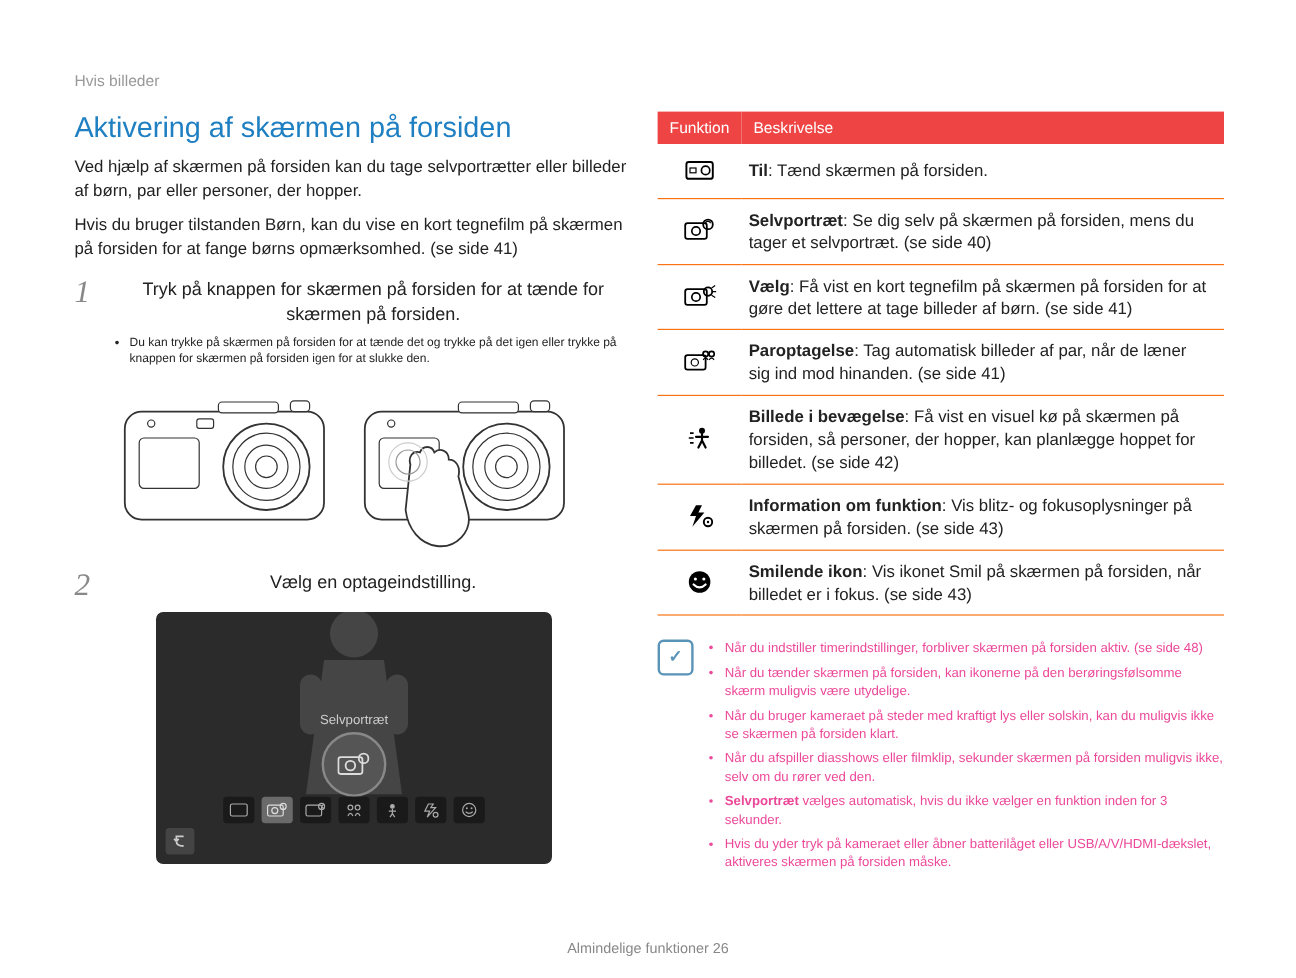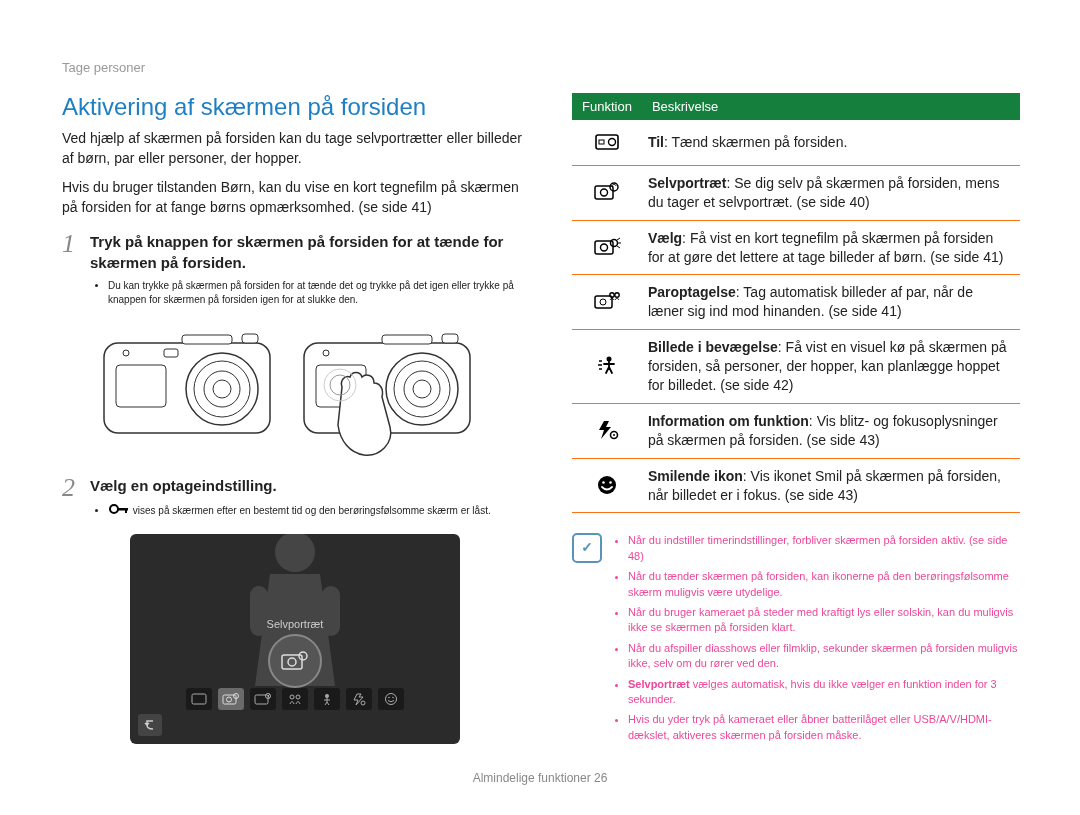--- a/index.html
+++ b/index.html
@@ -17,21 +17,21 @@
     padding: 60px 60px 0 62px;
     position: relative;
   }
   .section-label {
     color: #999;
     font-size: 13px;
     margin-bottom: 18px;
   }
   .columns {
     display: flex;
-    gap: 40px;
+    gap: 16px;
   }
   .col-left {
     width: 470px;
   }
   .col-right {
     flex: 1;
   }
   h1.title {
     font-size: 24px;
     font-weight: 400;
@@ -51,22 +51,23 @@
   .step-num {
     font-size: 26px;
     font-style: italic;
     color: #888;
     line-height: 1;
     font-family: Georgia, 'Times New Roman', serif;
     min-width: 18px;
   }
   .step-title {
     font-size: 15px;
-    font-weight: 700;
+    font-weight: 400;
     line-height: 1.4;
+    text-align: center;
   }
   ul.bullets {
     margin: 6px 0 0 0;
     padding-left: 18px;
   }
   ul.bullets li {
     font-size: 10px;
     line-height: 1.4;
     margin-bottom: 4px;
   }
@@ -145,21 +146,21 @@
     border-radius:3px;
     display:flex;align-items:center;justify-content:center;
   }
   
   table.func {
     border-collapse: collapse;
     width: 100%;
     font-size: 14px;
   }
   table.func th {
-    background: #15803d;
+    background: #ef4444;
     color: #fff;
     text-align: left;
     font-weight: 400;
     padding: 6px 10px;
     font-size: 13px;
   }
   table.func td {
     border-bottom: 1px solid #f97316;
     padding: 8px 10px 8px 6px;
     vertical-align: middle;
@@ -201,38 +202,38 @@
     padding-left: 16px;
   }
   .note-box li {
     font-size: 11px;
     line-height: 1.4;
     margin-bottom: 5px;
     color: #ec4899;
   }
   .footer {
     position: absolute;
-    bottom: 30px;
+    bottom: 18px;
     left: 0;
     width: 100%;
     text-align: center;
     font-size: 12px;
     color: #888;
   }
   .key-icon {
     display:inline-block;
     vertical-align: middle;
   }
 </style>
 </head>
 <body>
 
 <div class="page">
 
-  <div class="section-label">Tage personer</div>
+  <div class="section-label">Hvis billeder</div>
 
   <div class="columns">
 
     <div class="col-left">
       <h1 class="title">Aktivering af skærmen på forsiden</h1>
       <p class="body-text">Ved hjælp af skærmen på forsiden kan du tage selvportrætter eller billeder af børn, par eller personer, der hopper.</p>
       <p class="body-text">Hvis du bruger tilstanden Børn, kan du vise en kort tegnefilm på skærmen på forsiden for at fange børns opmærksomhed. (se side 41)</p>
 
       <div class="step">
         <div class="step-num">1</div>
@@ -271,31 +272,20 @@
           <path d="M40 56 C38 50, 42 44, 48 46 C50 40, 58 40, 60 46 C64 42, 72 44, 72 52 C78 52, 82 58, 80 66 L88 96 C92 112, 78 126, 62 124 C48 122, 38 110, 36 94 Z" fill="#fff" stroke="#333" stroke-width="1.5"></path>
           <circle cx="38" cy="54" r="10" fill="none" stroke="#999"></circle>
           <circle cx="38" cy="54" r="16" fill="none" stroke="#ccc"></circle>
         </svg>
       </div>
 
       <div class="step">
         <div class="step-num">2</div>
         <div style="flex:1">
           <div class="step-title">Vælg en optageindstilling.</div>
-          <ul class="bullets">
-            <li>
-              <span class="key-icon">
-                <svg width="22" height="14" viewBox="0 0 22 14">
-                    <circle cx="6" cy="7" r="4" fill="none" stroke="#000" stroke-width="2"></circle>
-                    <rect x="9" y="6" width="11" height="2.5" fill="#000"></rect>
-                    <rect x="17" y="6" width="2" height="5" fill="#000"></rect>
-                  </svg>
-              </span><span> vises på skærmen efter en bestemt tid og den berøringsfølsomme skærm er låst.</span>
-            </li>
-          </ul>
 
           <div class="lcd-mock">
             <svg class="lcd-silhouette" width="110" height="160" viewBox="0 0 110 160">
               <circle cx="55" cy="26" r="20" fill="#fff"></circle>
               <path d="M30 48 L80 48 L95 160 L15 160 Z" fill="#fff"></path>
               <rect x="10" y="60" width="18" height="50" rx="9" fill="#fff"></rect>
               <rect x="82" y="60" width="18" height="50" rx="9" fill="#fff"></rect>
             </svg>
             <div class="lcd-label">Selvportræt</div>
             <div class="lcd-big-icon">

